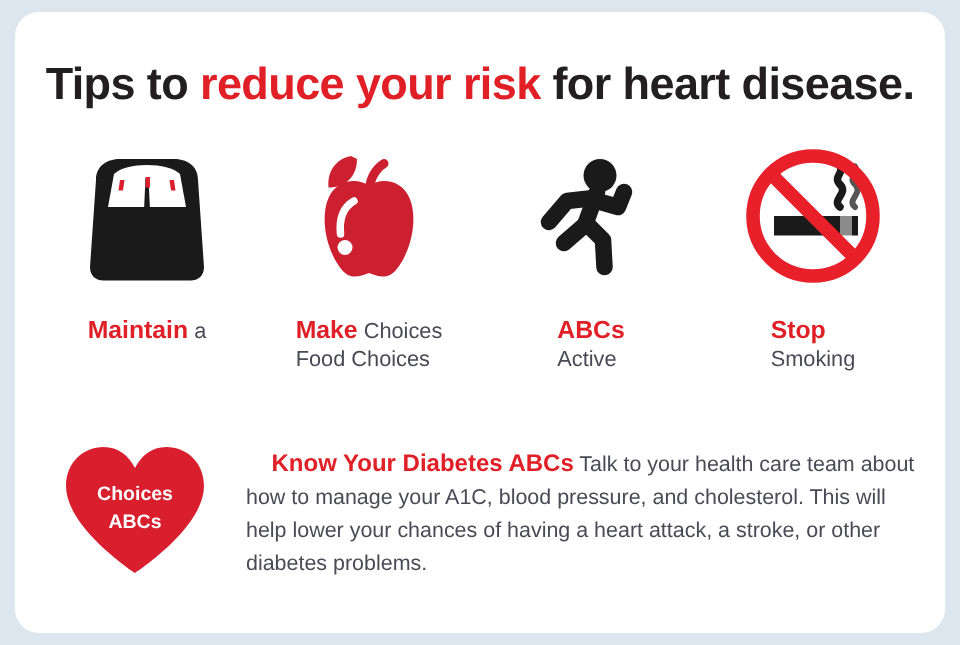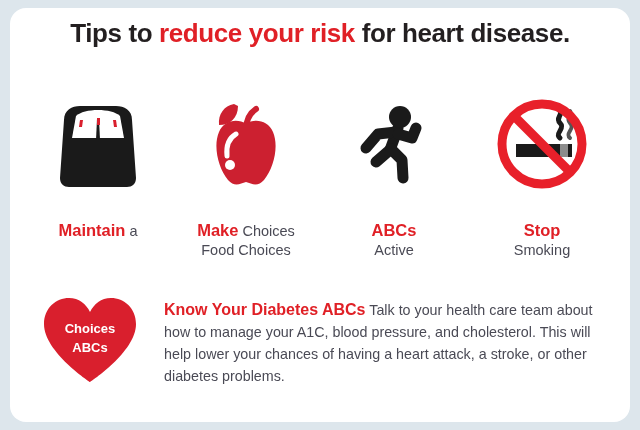--- a/index.html
+++ b/index.html
@@ -27,24 +27,24 @@
     width: 620px;
     height: 414px;
     background: #ffffff;
     border-radius: 16px;
   }
 
   
   .title {
     position: absolute;
     left: 0;
-    top: 10px;
+    top: 32px;
     width: 620px;
     text-align: center;
-    font-size: 26px;
+    font-size: 30px;
     font-weight: bold;
     letter-spacing: -0.4px;
     color: #231f20;
     white-space: nowrap;
   }
   .title .accent { color: #e02026; }
 
   
   .tips-row {
     position: absolute;
@@ -61,22 +61,21 @@
     flex-direction: column;
     align-items: center;
   }
   .tip-icon {
     height: 108px;
     display: flex;
     align-items: center;
     justify-content: center;
   }
   .tip-label {
-    margin-top: 22px;
-    text-align: center;
+    margin-top: 12px;
     line-height: 1.28;
     font-size: 14.5px;
     color: #4a4a55;
   }
   .tip-label .lead {
     color: #e02026;
     font-weight: bold;
     font-size: 16.5px;
   }
 
@@ -114,20 +113,21 @@
     margin-left: 14px;
     margin-top: 8px;
     font-size: 14.3px;
     line-height: 1.52;
     color: #4a4a55;
   }
   .abc-copy .headline {
     color: #e02026;
     font-weight: bold;
     font-size: 16px;
+    margin-left: 17px;
   }
 </style>
 </head>
 <body>
 
 <div class="poster-frame">
   <div class="poster-card">
 
     <div class="title">
       <span>Tips to </span><span class="accent">reduce your risk</span><span> for heart disease.</span>

